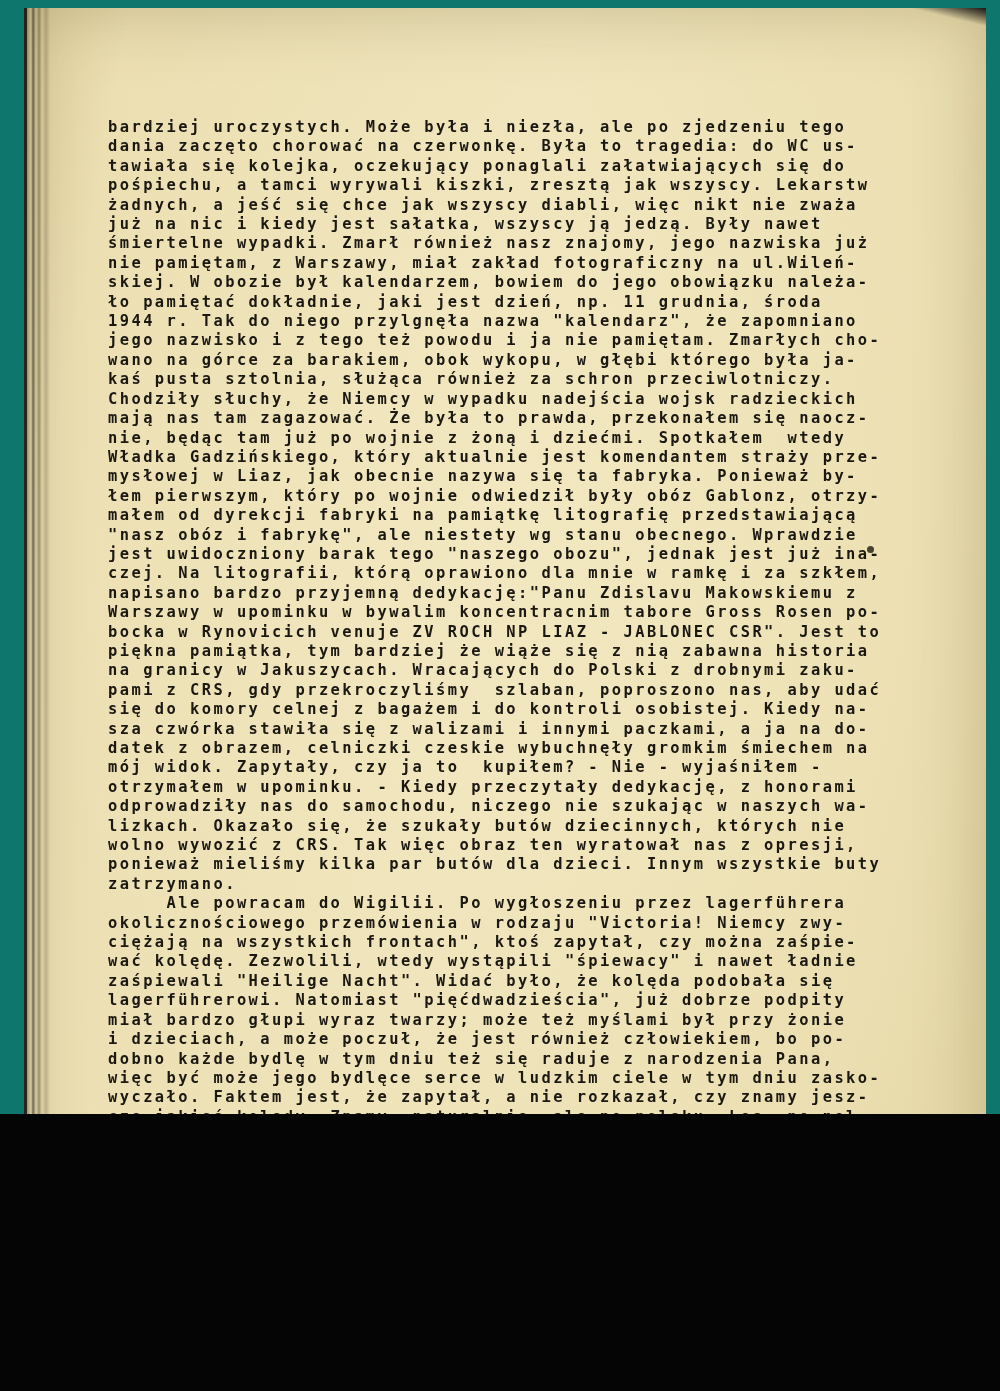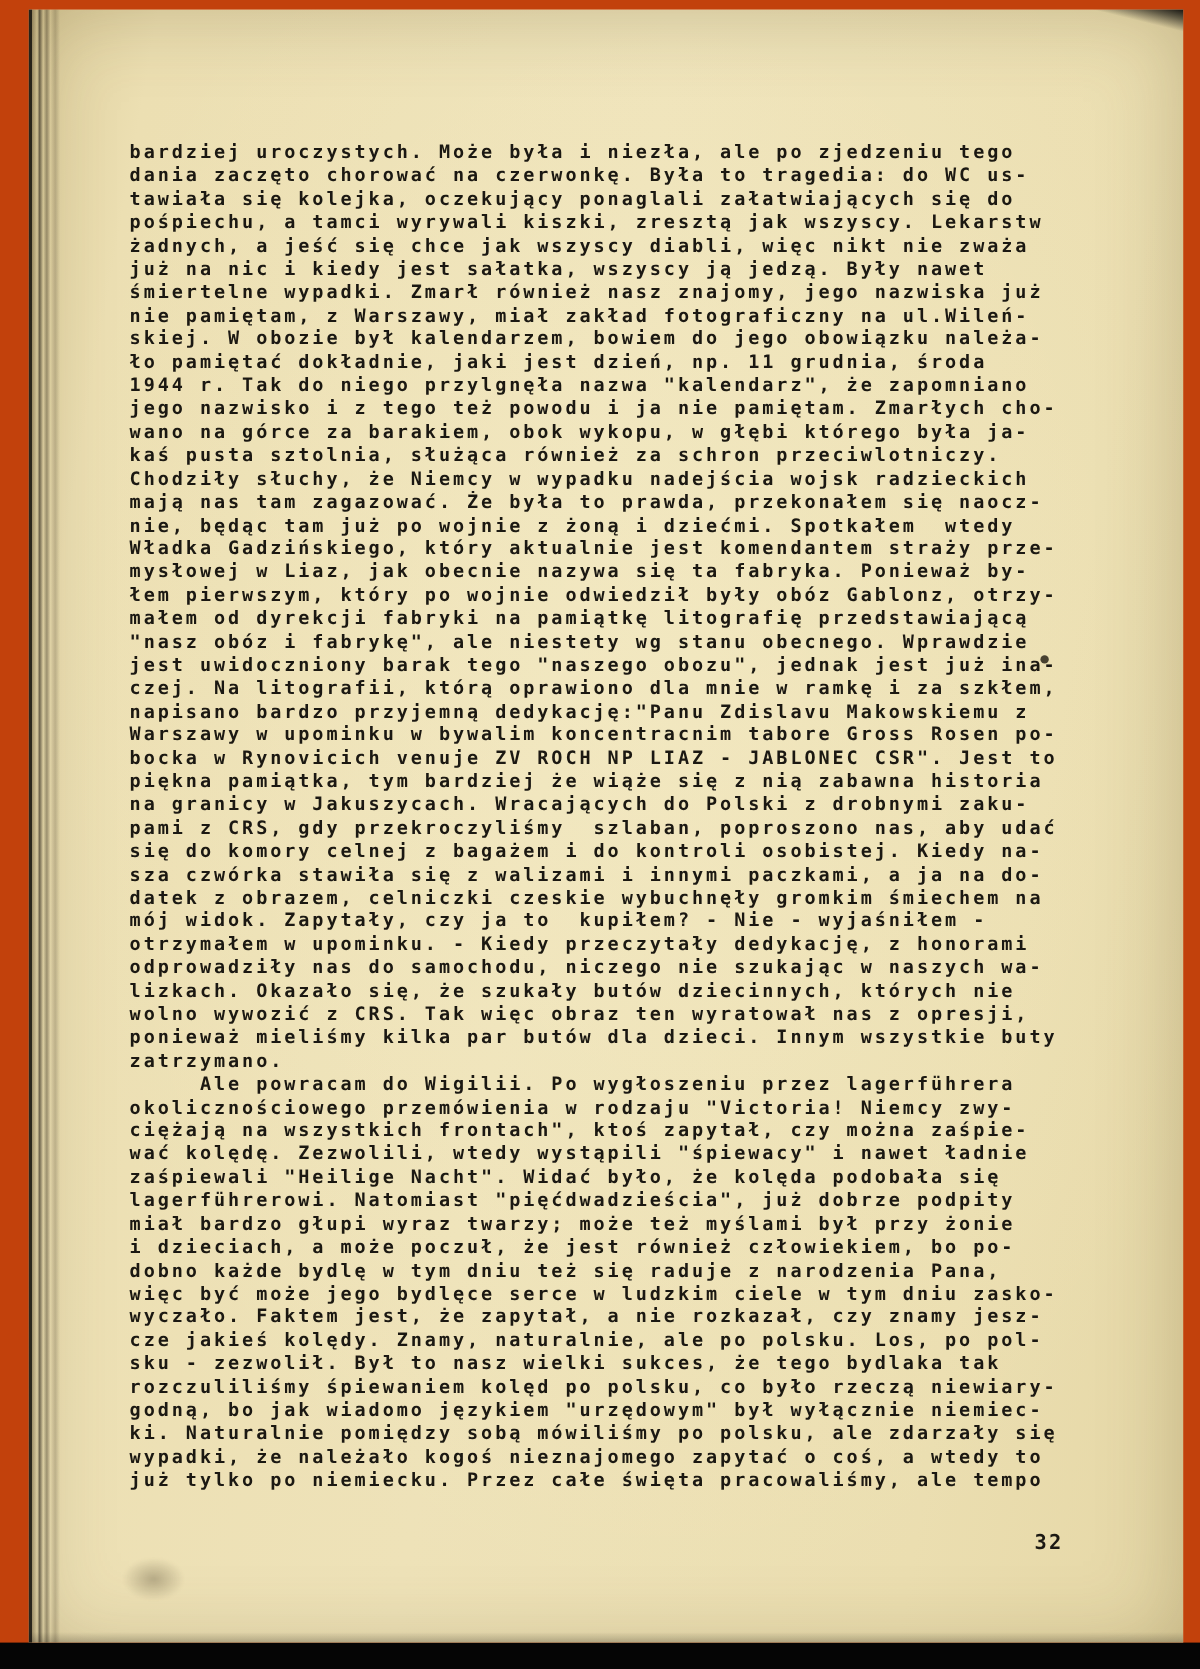--- a/index.html
+++ b/index.html
@@ -3,22 +3,22 @@
 <meta charset="utf-8">
 <style>
   html, body {
     margin: 0;
     padding: 0;
     background: #050505;
   }
   .scan {
     position: relative;
     width: 1000px;
-    height: 1369px;
-    background: #c2410c;
+    height: 1114px;
+    background: #0f766e;
     overflow: hidden;
     font-family: "DejaVu Sans Mono", monospace;
   }
   .paper {
     position: absolute;
     left: 24px;
     top: 8px;
     width: 962px;
     height: 1370px;
     background:

